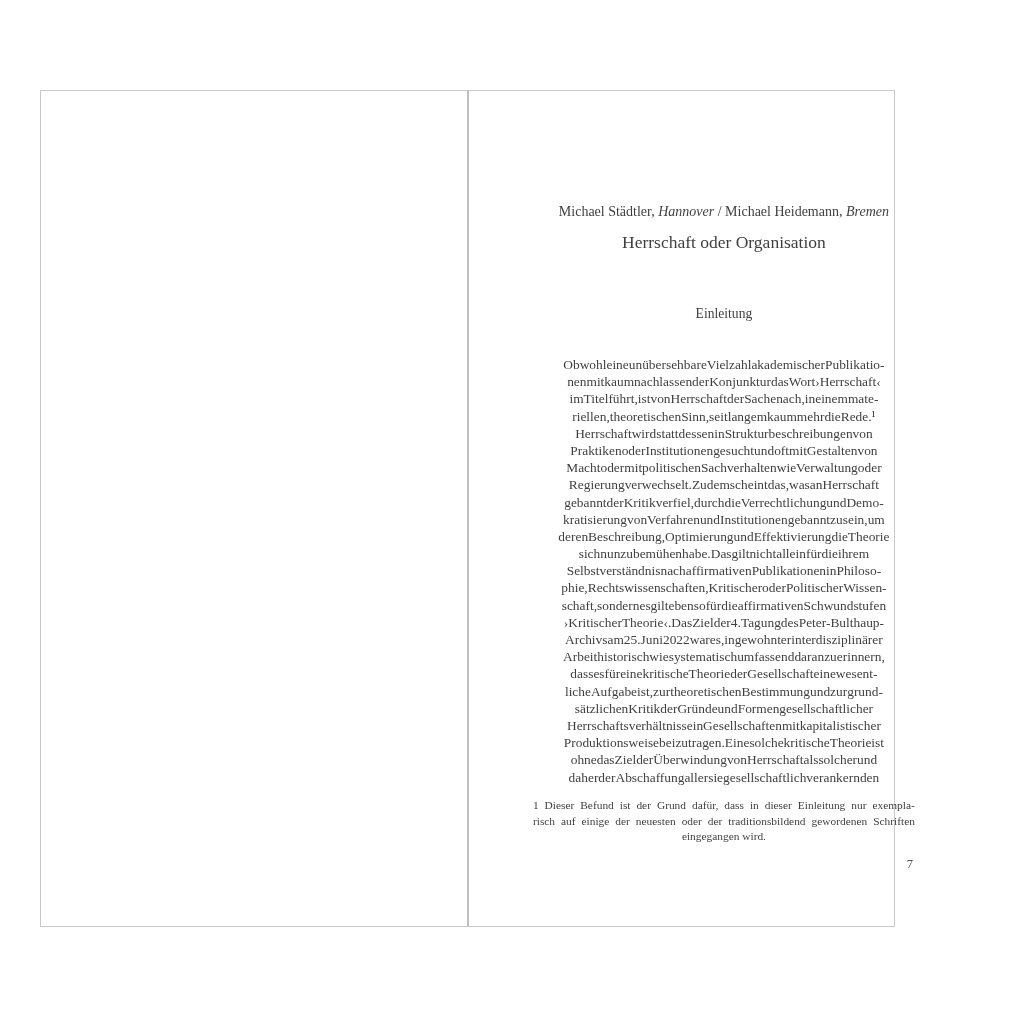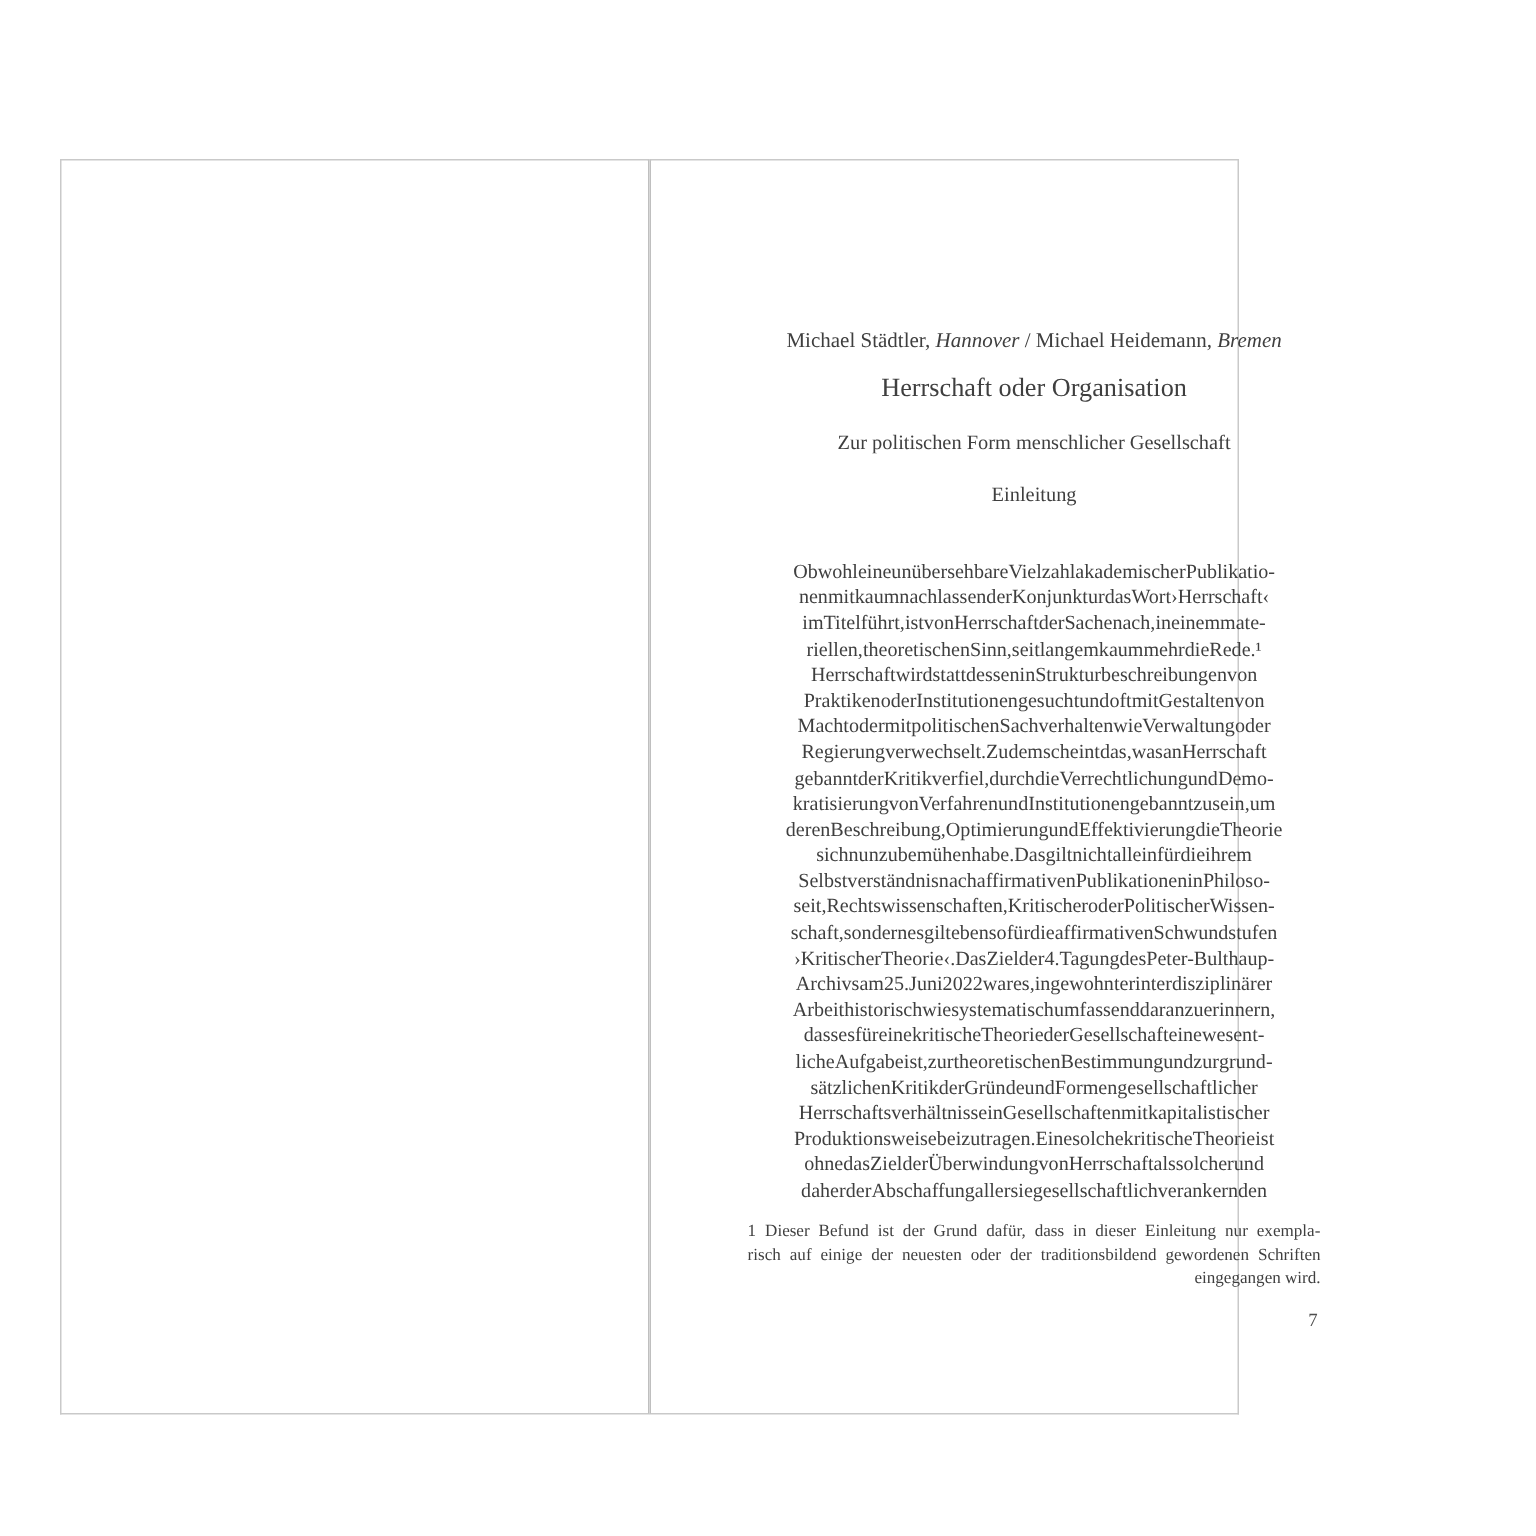--- a/index.html
+++ b/index.html
@@ -5,22 +5,22 @@
   * { margin: 0; padding: 0; box-sizing: border-box; }
   html, body {
     width: 1024px; height: 1024px;
     background: #ffffff;
     font-family: "Liberation Serif", "DejaVu Serif", serif;
     color: #3f3f3f;
     overflow: hidden;
   }
   .spread {
     position: absolute;
-    left: 0; top: 106px;
-    width: 826px; height: 837px;
+    left: 0; top: 90px;
+    width: 895px; height: 837px;
     display: flex;
     padding-left: 40px;
   }
   .page {
     background: #ffffff;
     border: 1px solid #c9c9c9;
     height: 100%;
   }
   .page-left {
     width: 511px;
@@ -73,21 +73,21 @@
     position: absolute; top: 708px; left: 0; right: 0;
     font-size: 11.4px;
   }
   .footnote .line {
     display: flex;
     justify-content: space-between;
     height: 15.6px;
     white-space: nowrap;
   }
   .footnote .line:last-child {
-    justify-content: flex-end;
+    justify-content: center;
     gap: 2.8px;
   }
   .page-number {
     position: absolute; top: 766px; left: 0; right: 2px;
     text-align: right;
     font-size: 12.5px;
     color: #4e4e4e;
   }
 </style>
 </head>
@@ -97,21 +97,20 @@
   <div class="page page-left"></div>
   <div class="page page-right">
     <div class="column">
 
       <div class="byline">
         <span>Michael Städtler, </span><span class="it">Hannover</span><span> / Michael Heidemann, </span><span class="it">Bremen</span>
       </div>
 
       <h1 class="title">Herrschaft oder Organisation</h1>
 
-      <div class="subtitle">Zur politischen Form menschlicher Gesellschaft</div>
 
       <div class="section-heading">Einleitung</div>
 
       <div class="body-text">
           <div class="line">
             <span>Obwohl</span>
             <span>eine</span>
             <span>unübersehbare</span>
             <span>Vielzahl</span>
             <span>akademischer</span>
@@ -238,21 +237,21 @@
           </div>
           <div class="line">
             <span>Selbstverständnis</span>
             <span>nach</span>
             <span>affirmativen</span>
             <span>Publikationen</span>
             <span>in</span>
             <span>Philoso-</span>
           </div>
           <div class="line">
-            <span>seit,</span>
+            <span>phie,</span>
             <span>Rechtswissenschaften,</span>
             <span>Kritischer</span>
             <span>oder</span>
             <span>Politischer</span>
             <span>Wissen-</span>
           </div>
           <div class="line">
             <span>schaft,</span>
             <span>sondern</span>
             <span>es</span>

